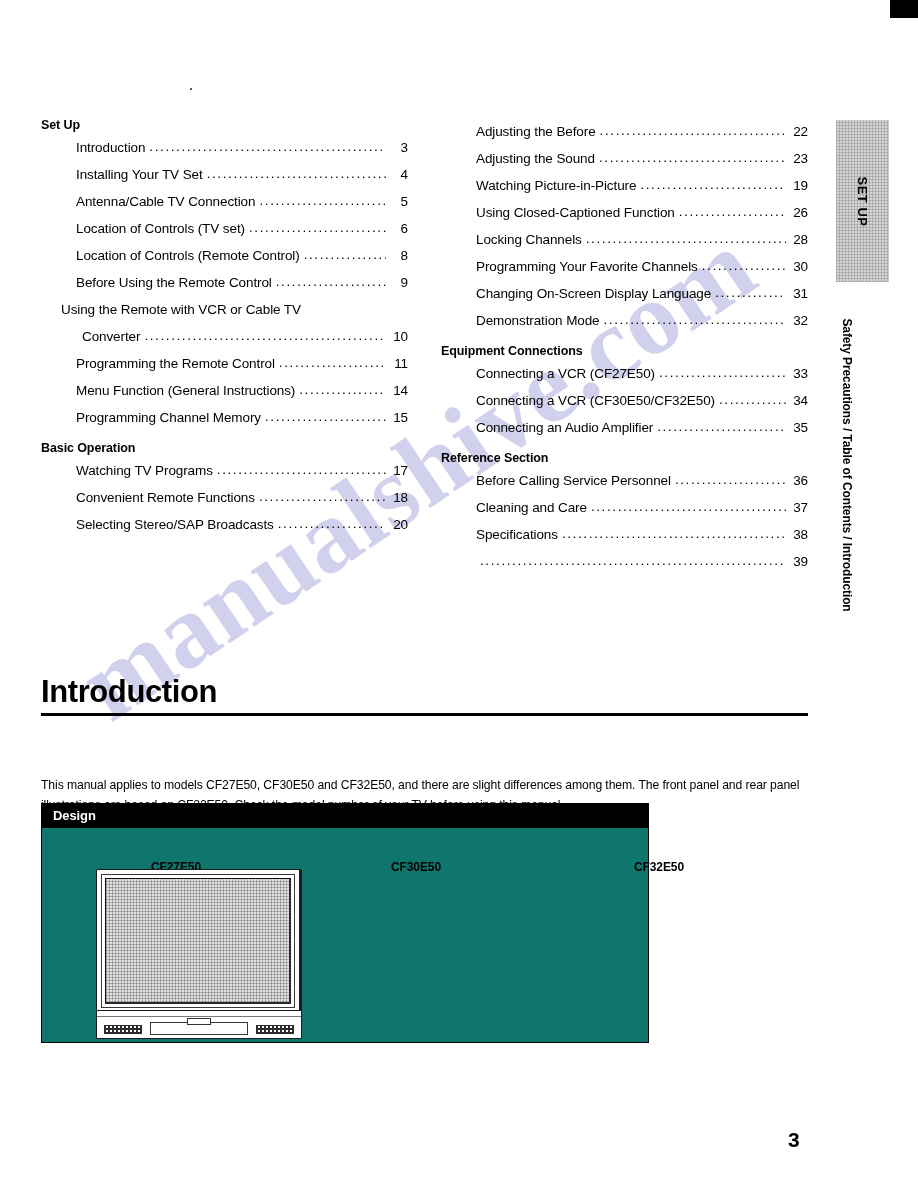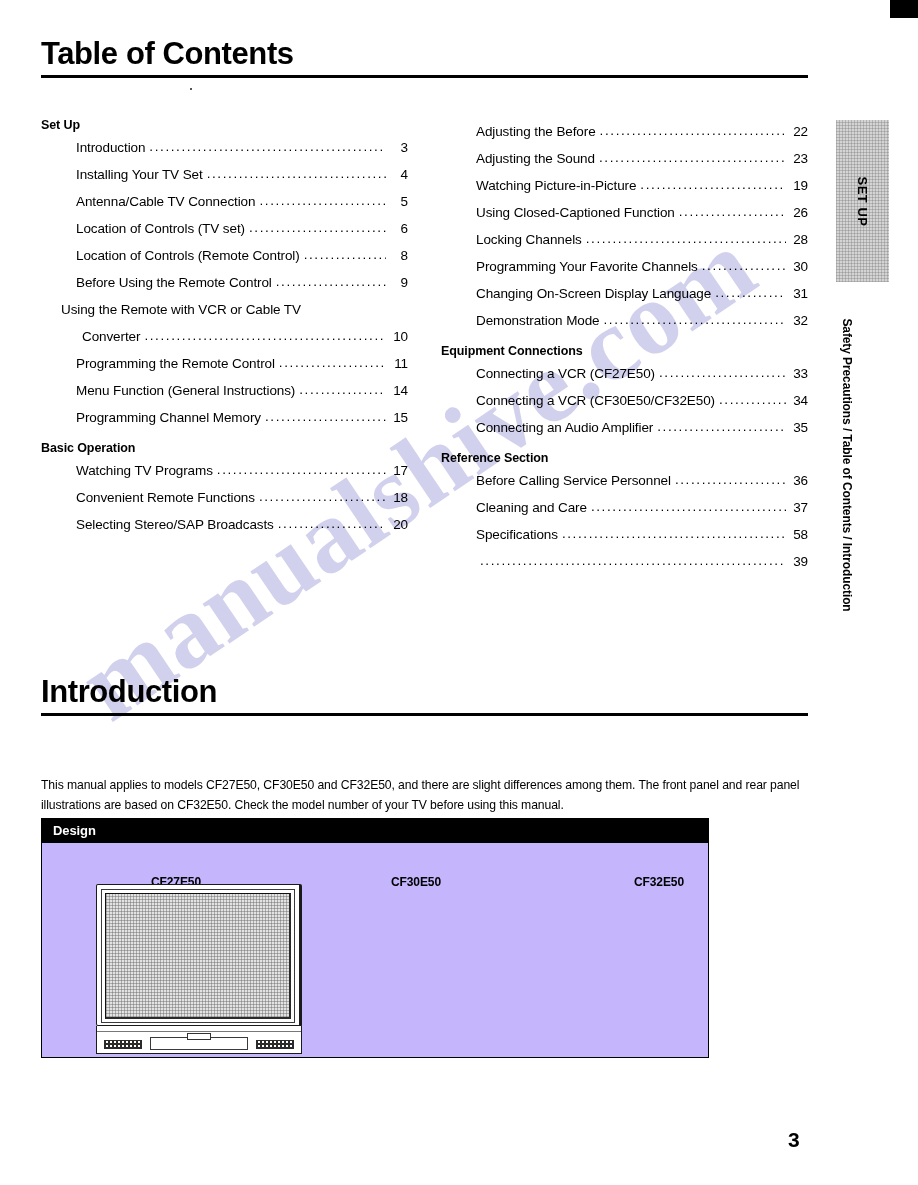--- a/index.html
+++ b/index.html
@@ -70,22 +70,22 @@
   #intro-heading-wrap{position:absolute;left:41px;top:676px;width:767px;}
 
   
   #intro-para{
     position:absolute;left:41px;top:748px;width:767px;
     font-size:12.2px;line-height:20px;letter-spacing:-0.1px;margin-top:27px;
   }
 
   
   #design-box{
-    position:absolute;left:41px;top:803px;width:668px;height:240px;
-    border:1.5px solid #000;box-sizing:border-box;background:#c4b5fd;margin-top:15px;
+    position:absolute;left:41px;top:803px;width:608px;height:240px;
+    border:1.5px solid #000;box-sizing:border-box;background:#0f766e;
   }
   #design-bar{
     height:24px;background:#000;color:#fff;
     font-size:13px;font-weight:700;line-height:24px;padding-left:11px;
     box-sizing:border-box;letter-spacing:-0.1px;
   }
   #tv-row{position:relative;height:214px;}
 
   .tv-cell{position:absolute;top:0;text-align:center;}
   #tv-cell-0{left:6px;width:256px;}
@@ -183,24 +183,20 @@
 </style>
 </head>
 <body>
 
 <div id="page">
 
   <div id="corner-mark"></div>
 
   <div id="watermark">manualshive.com</div>
 
-  <div id="toc-heading-wrap">
-    <div class="big-title">Table of Contents</div>
-    <div class="title-rule"></div>
-  </div>
   <div id="stray-dot"></div>
 
   <div id="toc">
     <div class="toc-col" id="toc-col-left">
         <div class="grp-title">Set Up</div>
         <div class="toc-row">
           <span class="toc-label">Introduction</span>
           <span class="toc-dots">..........................................................................................</span>
           <span class="toc-page">3</span>
         </div>
@@ -331,21 +327,21 @@
           <span class="toc-page">36</span>
         </div>
         <div class="toc-row">
           <span class="toc-label">Cleaning and Care</span>
           <span class="toc-dots">..........................................................................................</span>
           <span class="toc-page">37</span>
         </div>
         <div class="toc-row">
           <span class="toc-label">Specifications</span>
           <span class="toc-dots">..........................................................................................</span>
-          <span class="toc-page">58</span>
+          <span class="toc-page">38</span>
         </div>
         <div class="toc-row">
           <span class="toc-dots">..........................................................................................</span>
           <span class="toc-page">39</span>
         </div>
       </div>
   </div>
 
   <div id="intro-heading-wrap">
     <div class="big-title">Introduction</div>

